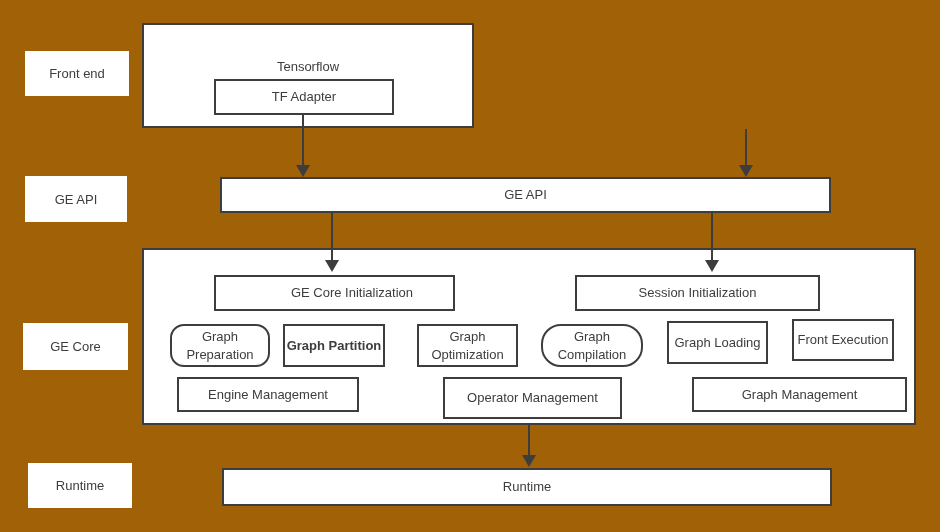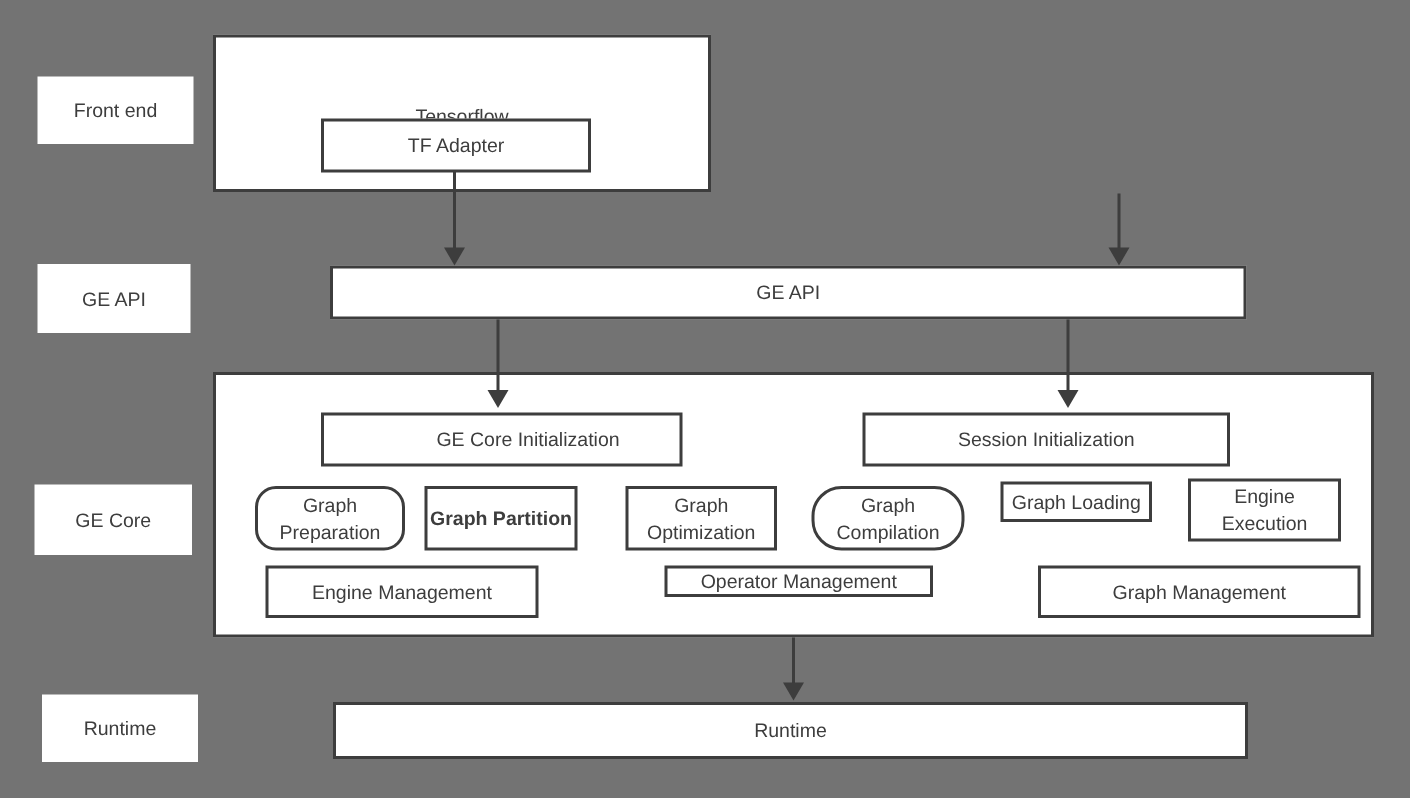--- a/index.html
+++ b/index.html
@@ -1,21 +1,21 @@
 <!DOCTYPE html>
 <html><head>
 <meta charset="utf-8">
 <style>
   * { margin: 0; padding: 0; box-sizing: border-box; }
   html, body { background: #000; }
   .canvas {
     position: relative;
     width: 940px;
     height: 532px;
-    background: #737373;
+    background: #a16207;
     font-family: "Liberation Sans", sans-serif;
     font-size: 13px;
     color: #3d3d3d;
     overflow: hidden;
   }
   .box {
     position: absolute;
     background: #ffffff;
     border: 2px solid #3d3d3d;
     display: flex;
@@ -63,41 +63,41 @@
 <body>
 
 <div class="canvas">
 
   <div class="side-label" style="left:25px; top:51px; width:104px; height:45px;">Front end</div>
   <div class="side-label" style="left:25px; top:176px; width:102px; height:46px;">GE API</div>
   <div class="side-label" style="left:23px; top:323px; width:105px; height:47px;">GE Core</div>
   <div class="side-label" style="left:28px; top:463px; width:104px; height:45px;">Runtime</div>
 
   <div class="box" style="left:142px; top:23px; width:332px; height:105px;">
-    <span class="outer-title" style="top:44px;">Tensorflow</span>
+    <span class="outer-title" style="top:33px;">Tensorflow</span>
     <div class="box" style="left:70px; top:54px; width:180px; height:36px;">TF Adapter</div>
   </div>
 
 
   <div class="box" style="left:220px; top:177px; width:611px; height:36px;">GE API</div>
 
   <div class="box" style="left:142px; top:248px; width:774px; height:177px;">
 
     <div class="box" style="left:70px; top:25px; width:241px; height:36px;padding-left:35px;">GE Core Initialization</div>
     <div class="box" style="left:431px; top:25px; width:245px; height:36px;">Session Initialization</div>
 
     <div class="box" style="left:26px; top:74px; width:100px; height:43px;border-radius:14px;">Graph Preparation</div>
     <div class="box" style="left:139px; top:74px; width:102px; height:43px;font-weight:bold;">Graph Partition</div>
     <div class="box" style="left:273px; top:74px; width:101px; height:43px;">Graph Optimization</div>
     <div class="box" style="left:397px; top:74px; width:102px; height:43px;border-radius:20px;">Graph Compilation</div>
-    <div class="box" style="left:523px; top:71px; width:101px; height:27px;">Graph Loading</div>
-    <div class="box" style="left:648px; top:69px; width:102px; height:42px;">Engine Execution</div>
+    <div class="box" style="left:523px; top:71px; width:101px; height:43px;">Graph Loading</div>
+    <div class="box" style="left:648px; top:69px; width:102px; height:42px;">Front Execution</div>
 
     <div class="box" style="left:33px; top:127px; width:182px; height:35px;">Engine Management</div>
-    <div class="box" style="left:299px; top:127px; width:179px; height:21px;">Operator Management</div>
+    <div class="box" style="left:299px; top:127px; width:179px; height:42px;">Operator Management</div>
     <div class="box" style="left:548px; top:127px; width:215px; height:35px;">Graph Management</div>
   </div>
 
   <div class="box" style="left:222px; top:468px; width:610px; height:38px;">Runtime</div>
 
   <div class="arrow" style="left:296px; top:114px; height:63px;">
     <div class="arrow-shaft"></div>
     <div class="arrow-head"></div>
   </div>
   <div class="arrow" style="left:739px; top:129px; height:48px;">

